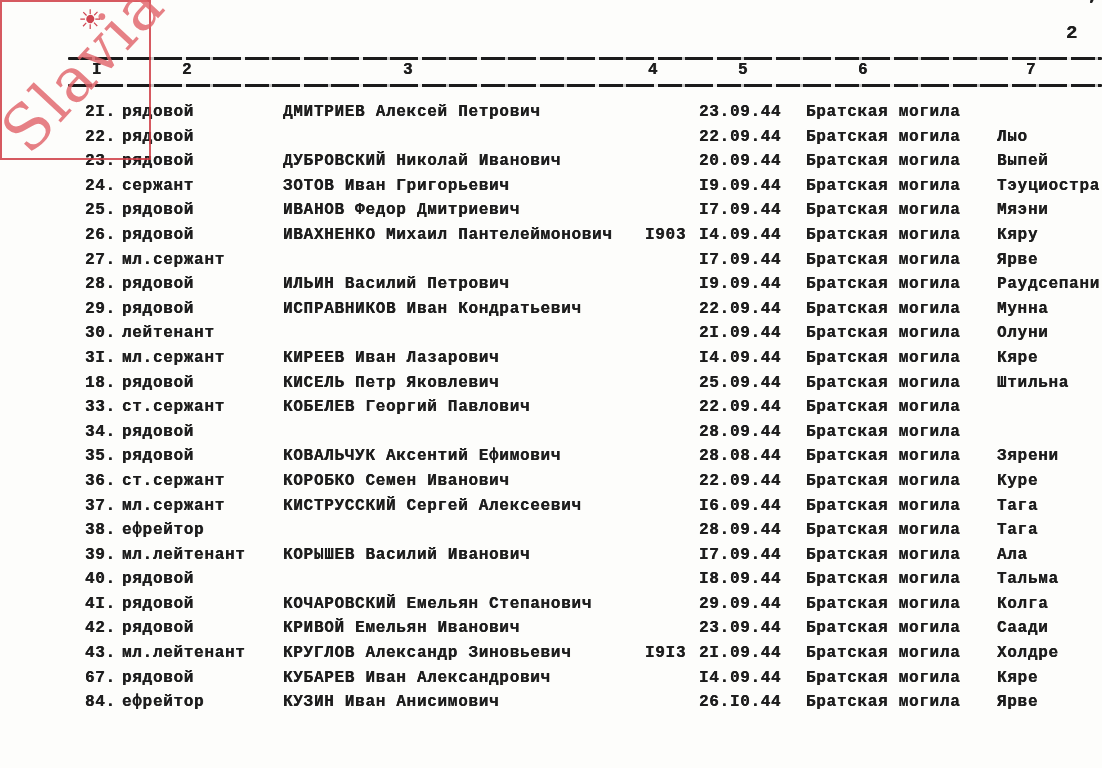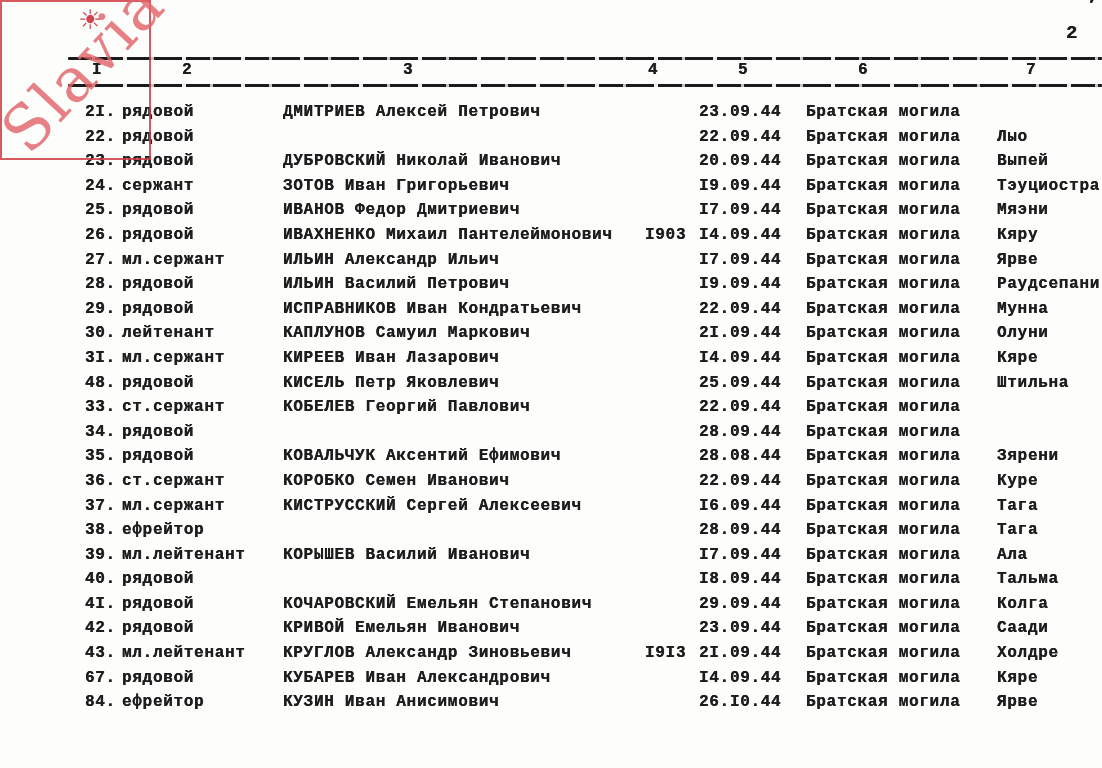--- a/index.html
+++ b/index.html
@@ -138,21 +138,20 @@
         <span class="typew cell c-rank">рядовой</span>
         <span class="typew cell c-name">ИВАХНЕНКО Михаил Пантелеймонович</span>
         <span class="typew cell c-year">I903</span>
         <span class="typew cell c-date">I4.09.44</span>
         <span class="typew cell c-grave">Братская могила</span>
         <span class="typew cell c-place">Кяру</span>
       </div>
       <div class="row">
         <span class="typew cell c-num">27.</span>
         <span class="typew cell c-rank">мл.сержант</span>
-        <span class="typew cell c-name">ИЛЬИН Александр Ильич</span>
         <span class="typew cell c-date">I7.09.44</span>
         <span class="typew cell c-grave">Братская могила</span>
         <span class="typew cell c-place">Ярве</span>
       </div>
       <div class="row">
         <span class="typew cell c-num">28.</span>
         <span class="typew cell c-rank">рядовой</span>
         <span class="typew cell c-name">ИЛЬИН Василий Петрович</span>
         <span class="typew cell c-date">I9.09.44</span>
         <span class="typew cell c-grave">Братская могила</span>
@@ -162,35 +161,34 @@
         <span class="typew cell c-num">29.</span>
         <span class="typew cell c-rank">рядовой</span>
         <span class="typew cell c-name">ИСПРАВНИКОВ Иван Кондратьевич</span>
         <span class="typew cell c-date">22.09.44</span>
         <span class="typew cell c-grave">Братская могила</span>
         <span class="typew cell c-place">Мунна</span>
       </div>
       <div class="row">
         <span class="typew cell c-num">30.</span>
         <span class="typew cell c-rank">лейтенант</span>
-        <span class="typew cell c-name">КАПЛУНОВ Самуил Маркович</span>
         <span class="typew cell c-date">2I.09.44</span>
         <span class="typew cell c-grave">Братская могила</span>
         <span class="typew cell c-place">Олуни</span>
       </div>
       <div class="row">
         <span class="typew cell c-num">3I.</span>
         <span class="typew cell c-rank">мл.сержант</span>
         <span class="typew cell c-name">КИРЕЕВ Иван Лазарович</span>
         <span class="typew cell c-date">I4.09.44</span>
         <span class="typew cell c-grave">Братская могила</span>
         <span class="typew cell c-place">Кяре</span>
       </div>
       <div class="row">
-        <span class="typew cell c-num">48.</span>
+        <span class="typew cell c-num">18.</span>
         <span class="typew cell c-rank">рядовой</span>
         <span class="typew cell c-name">КИСЕЛЬ Петр Яковлевич</span>
         <span class="typew cell c-date">25.09.44</span>
         <span class="typew cell c-grave">Братская могила</span>
         <span class="typew cell c-place">Штильна</span>
       </div>
       <div class="row">
         <span class="typew cell c-num">33.</span>
         <span class="typew cell c-rank">ст.сержант</span>
         <span class="typew cell c-name">КОБЕЛЕВ Георгий Павлович</span>

